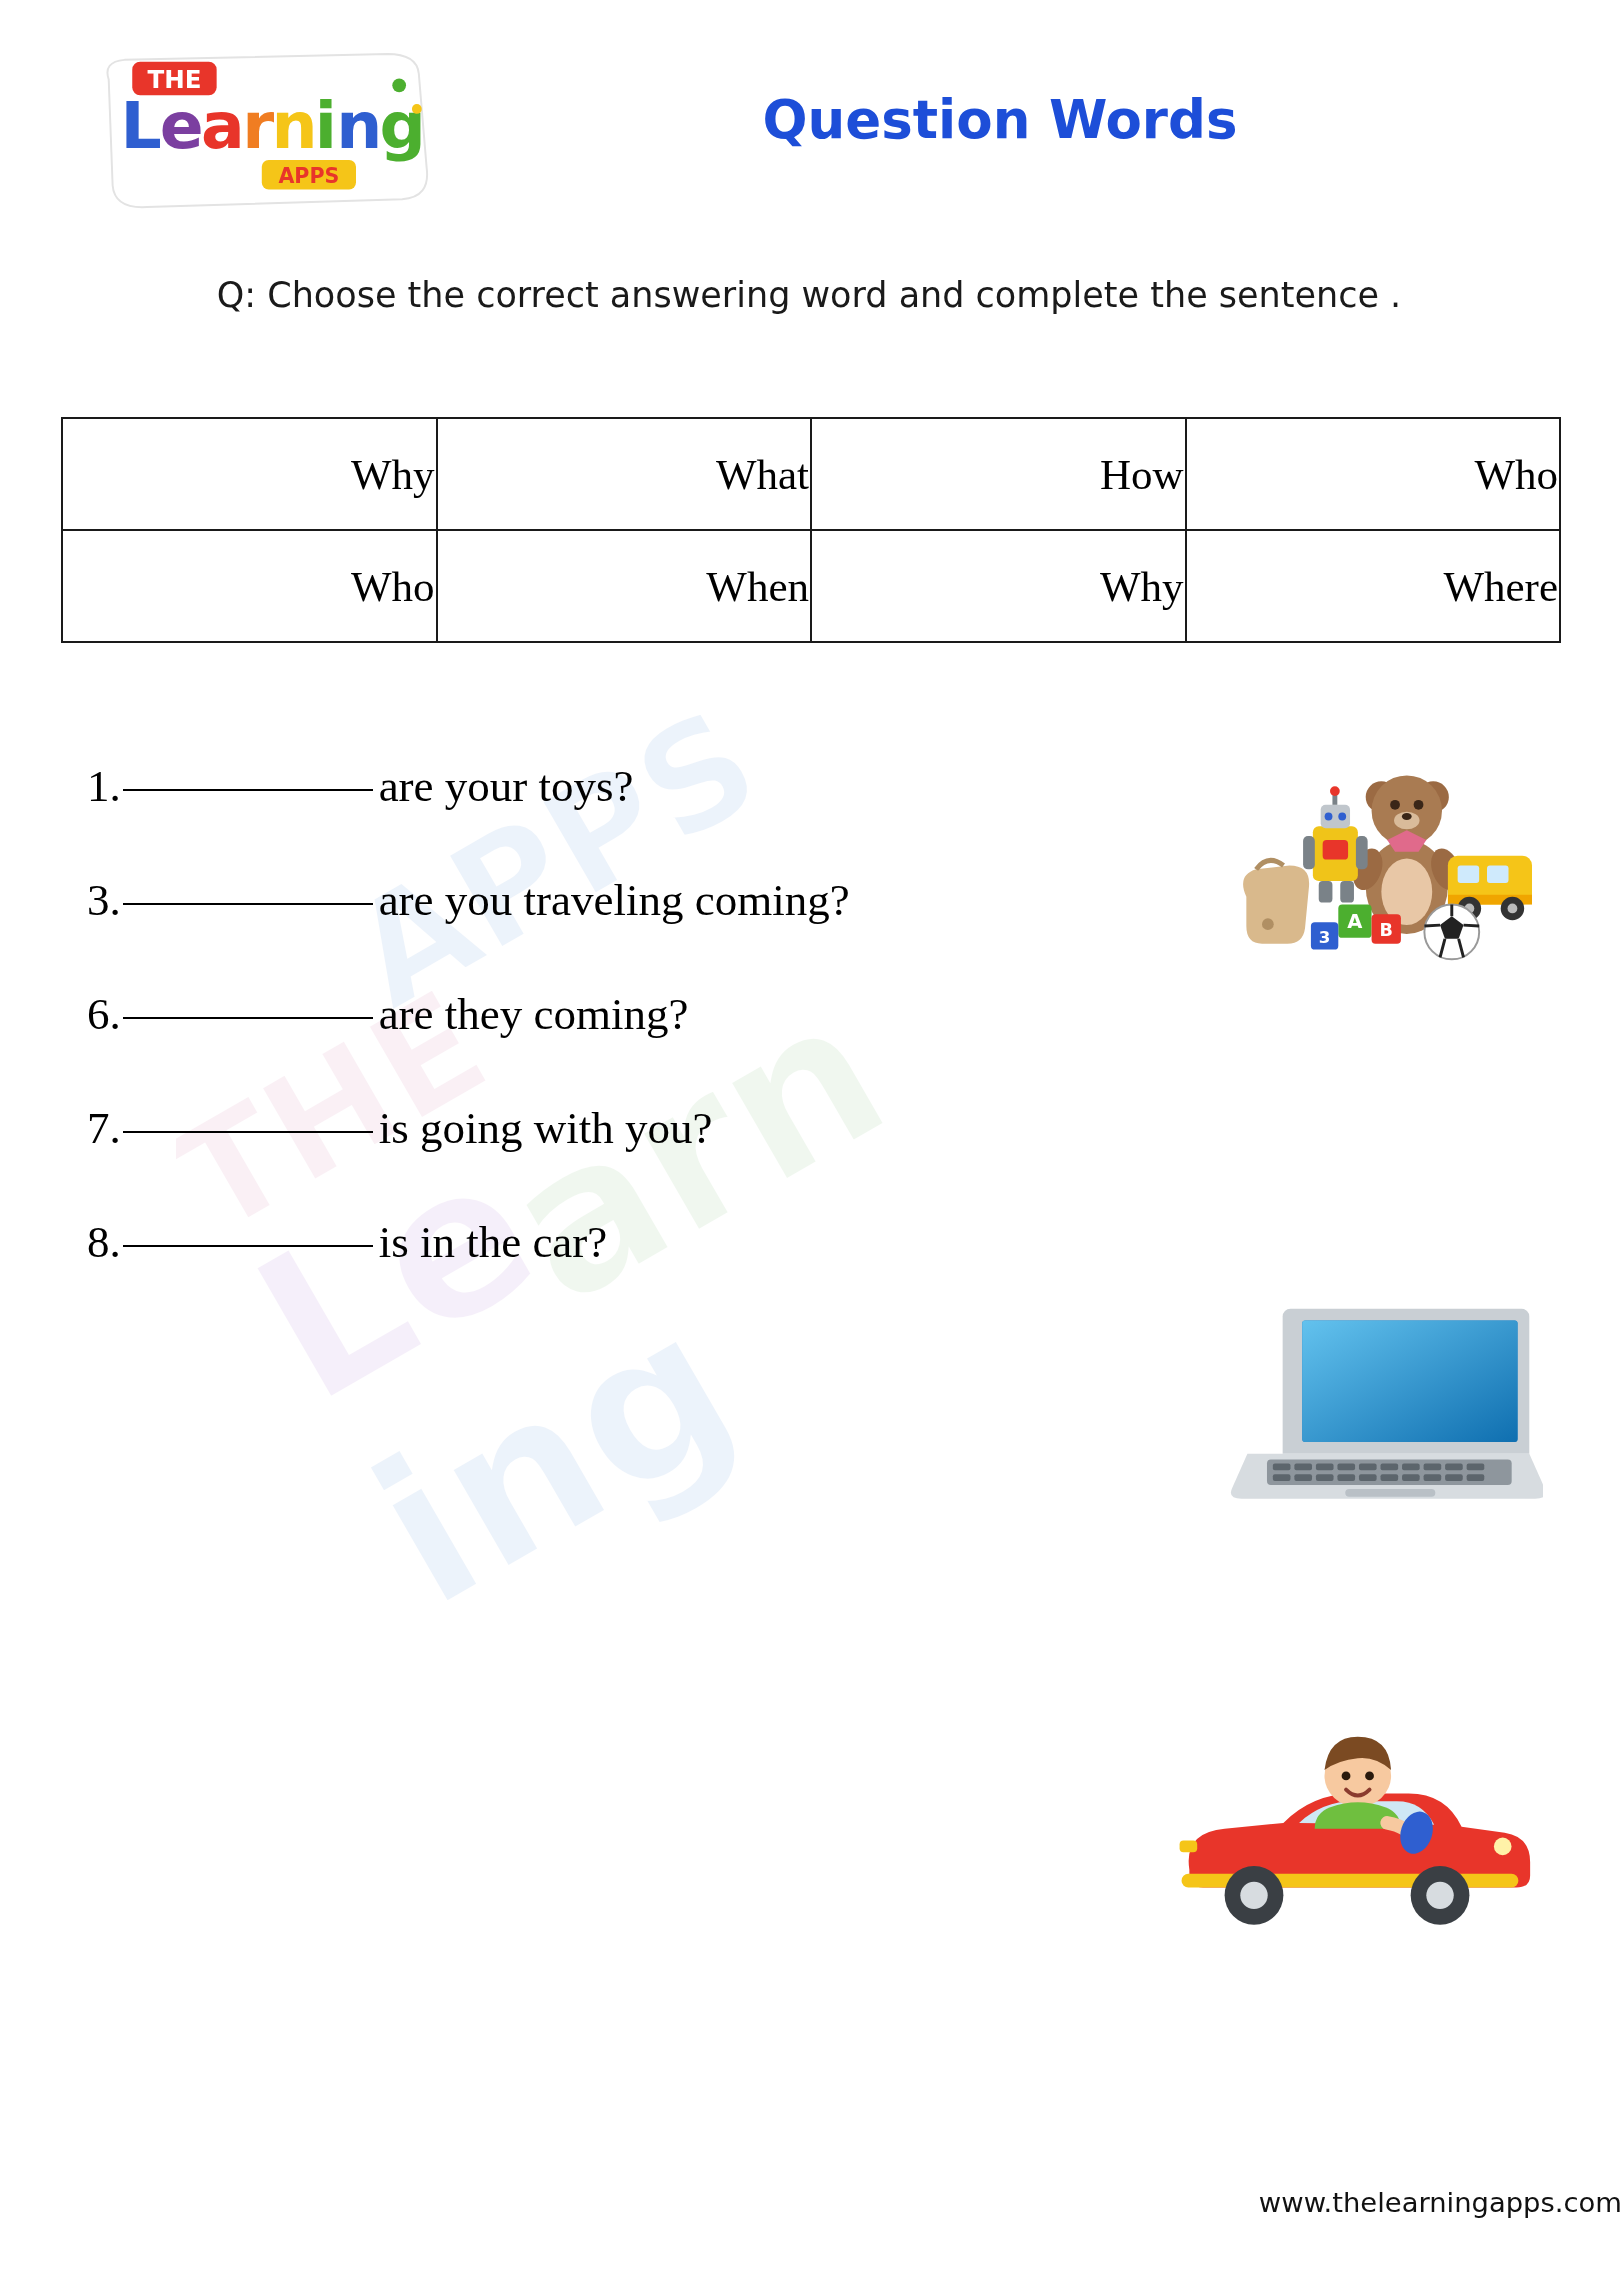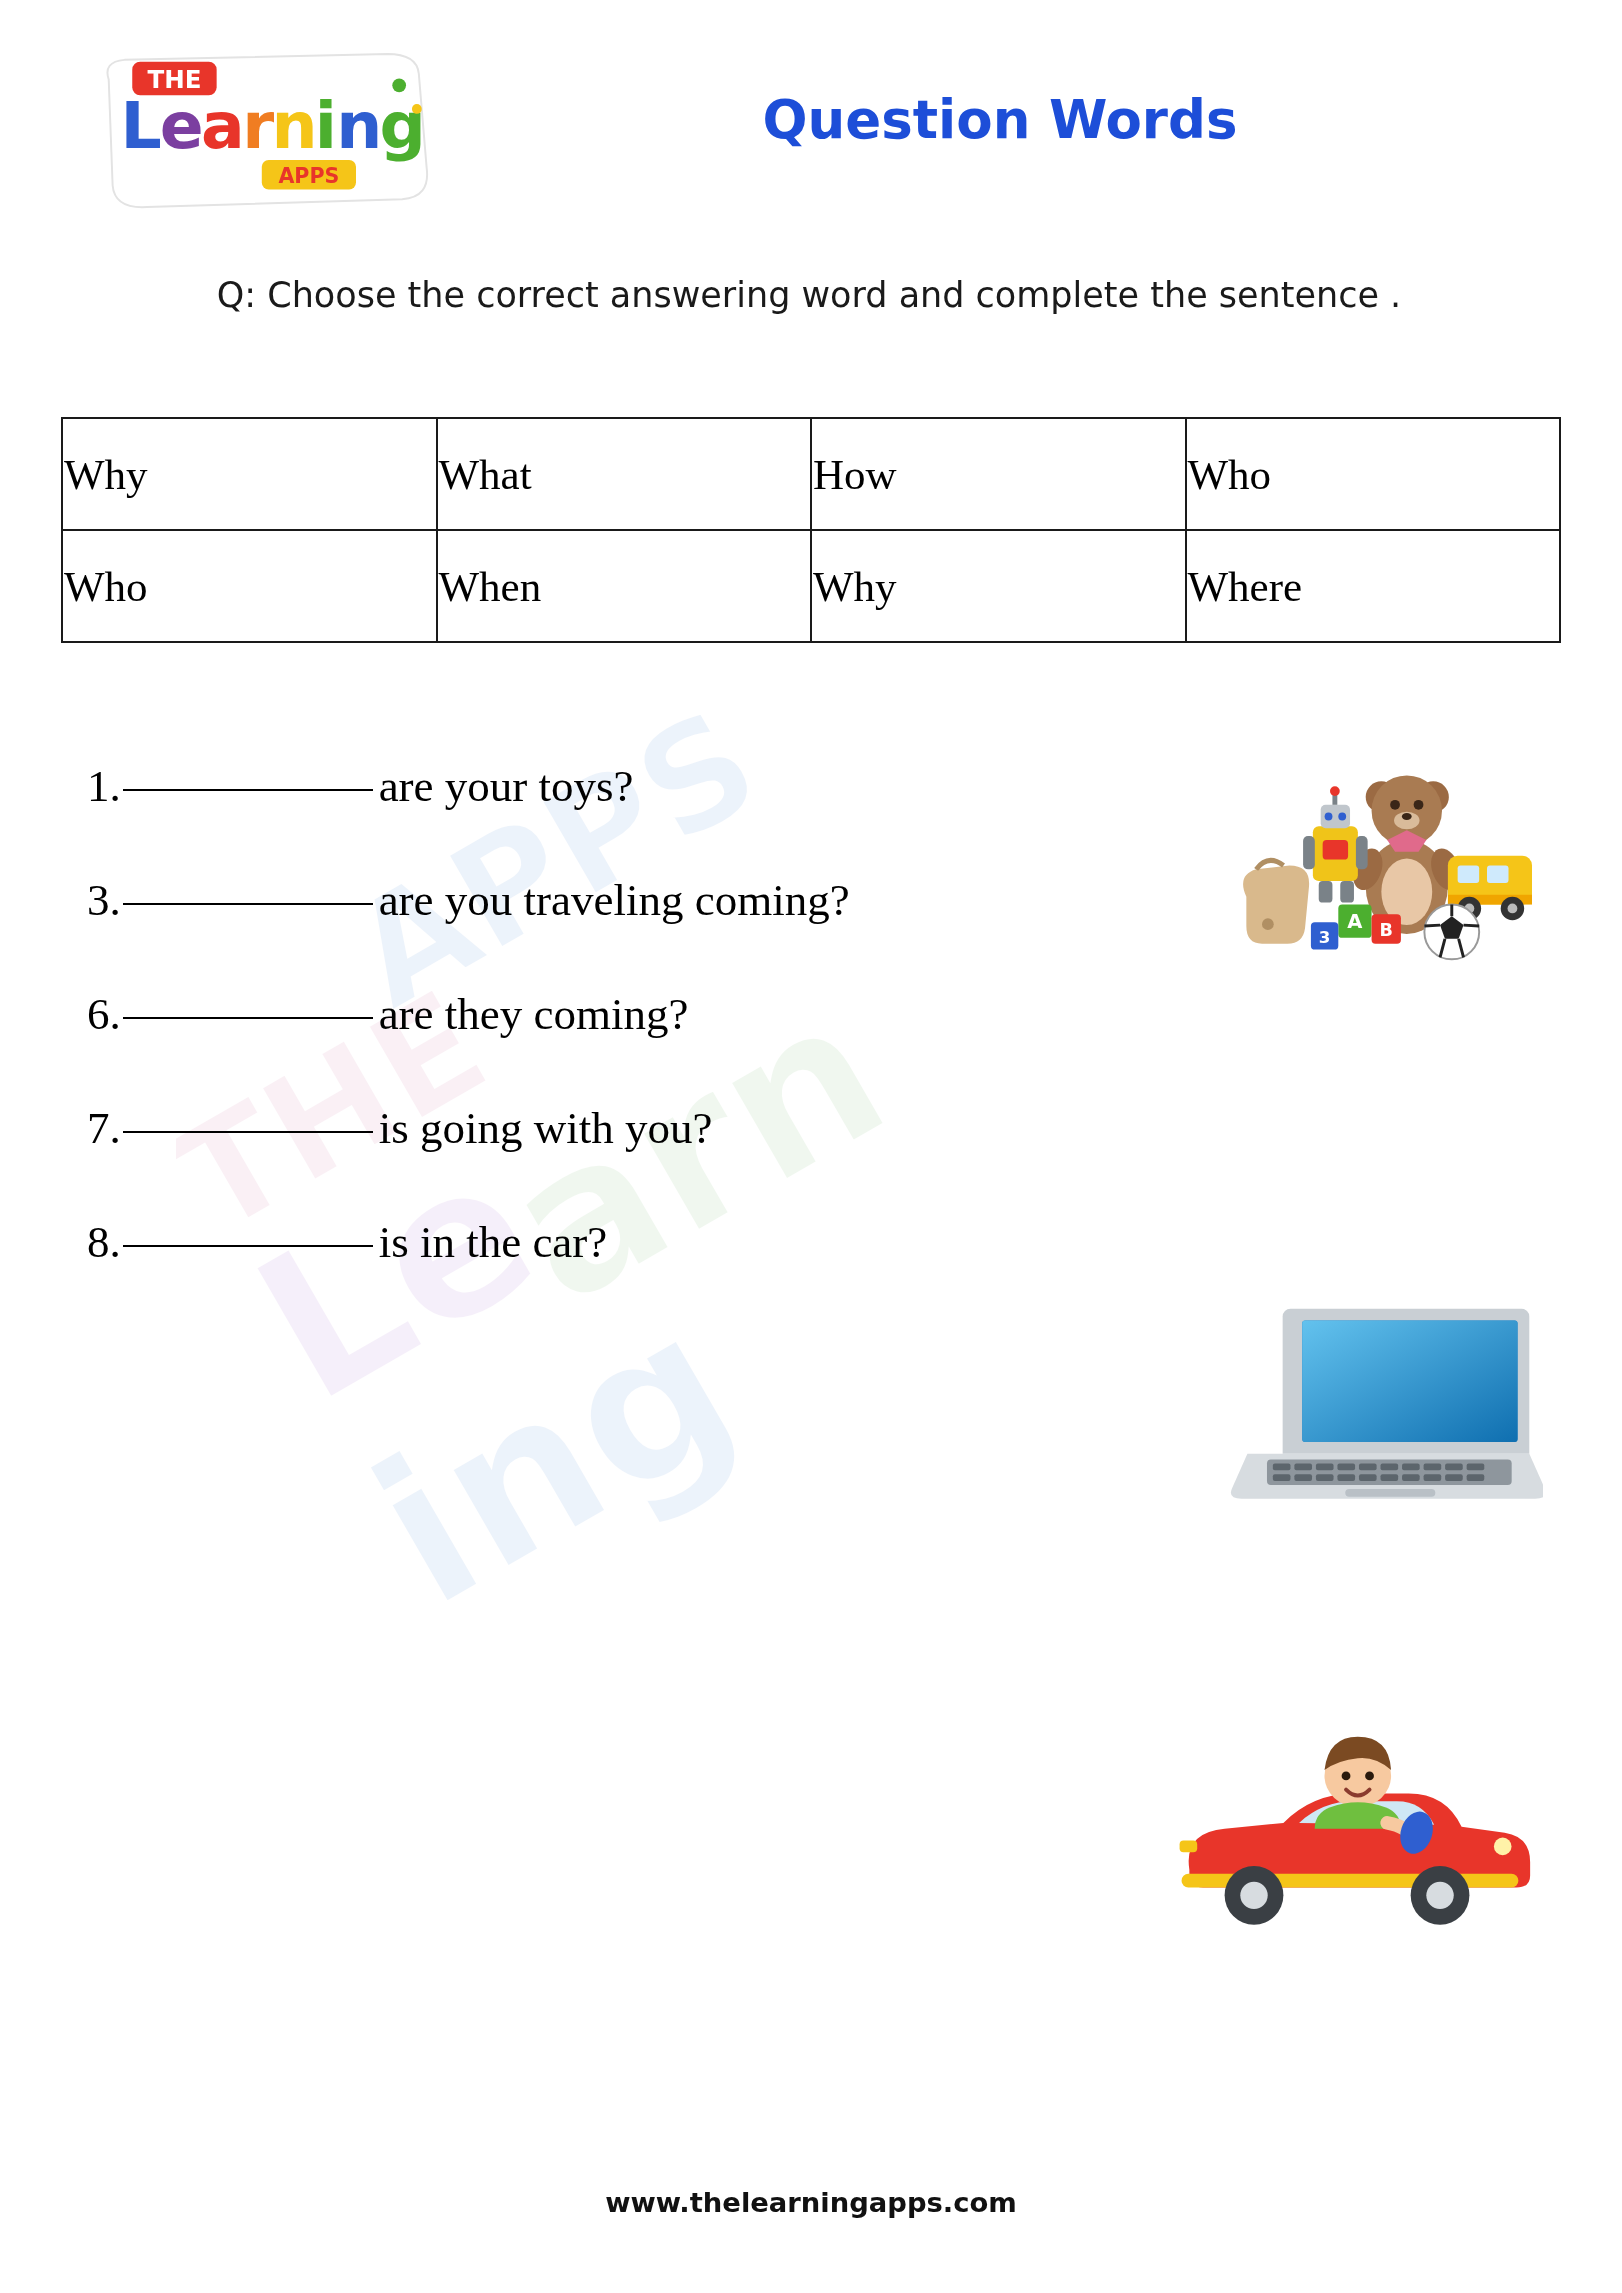--- a/index.html
+++ b/index.html
@@ -69,21 +69,21 @@
     position: absolute;
     left: 61px;
     top: 404px;
     width: 1500px;
     border-collapse: collapse;
     table-layout: fixed;
   }
   .word-table td {
     border: 2px solid #1a1a1a;
     height: 108px;
-    text-align: left;
+    text-align: right;
     vertical-align: middle;
     font-family: "Liberation Serif", serif;
     font-size: 43px;
     color: #000000;
   }
 
   
   .watermark {
     position: absolute;
     left: 176px;
@@ -127,24 +127,24 @@
   .art-toys   { left: 1213px; top: 737px;  width: 323px; height: 225px; }
   .art-laptop { left: 1220px; top: 1284px; width: 323px; height: 235px; }
   .art-car    { left: 1152px; top: 1710px; width: 392px; height: 235px; }
 
   
   .footer {
     position: absolute;
     left: 0;
     top: 2174px;
     width: 1622px;
-    text-align: center;
+    text-align: right;
     font-family: "DejaVu Sans", sans-serif;
     font-size: 27.4px;
-    font-weight: bold;
+    font-weight: normal;
     color: #111111;
   }
 </style>
 </head>
 <body>
 
 <div class="page">
 
   <div class="header">
 

